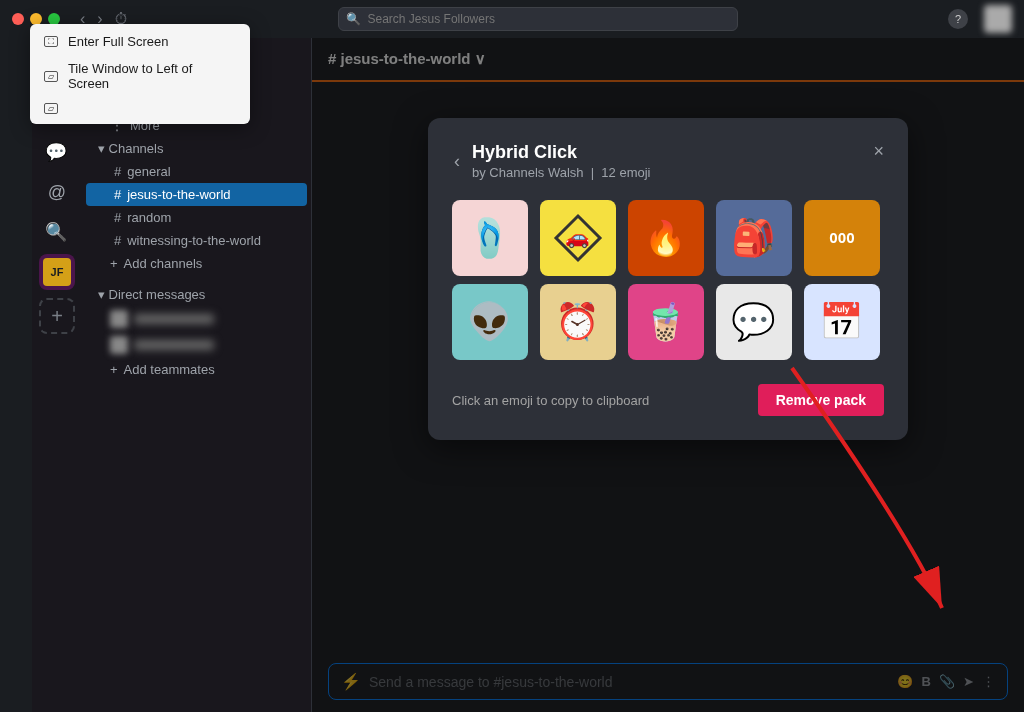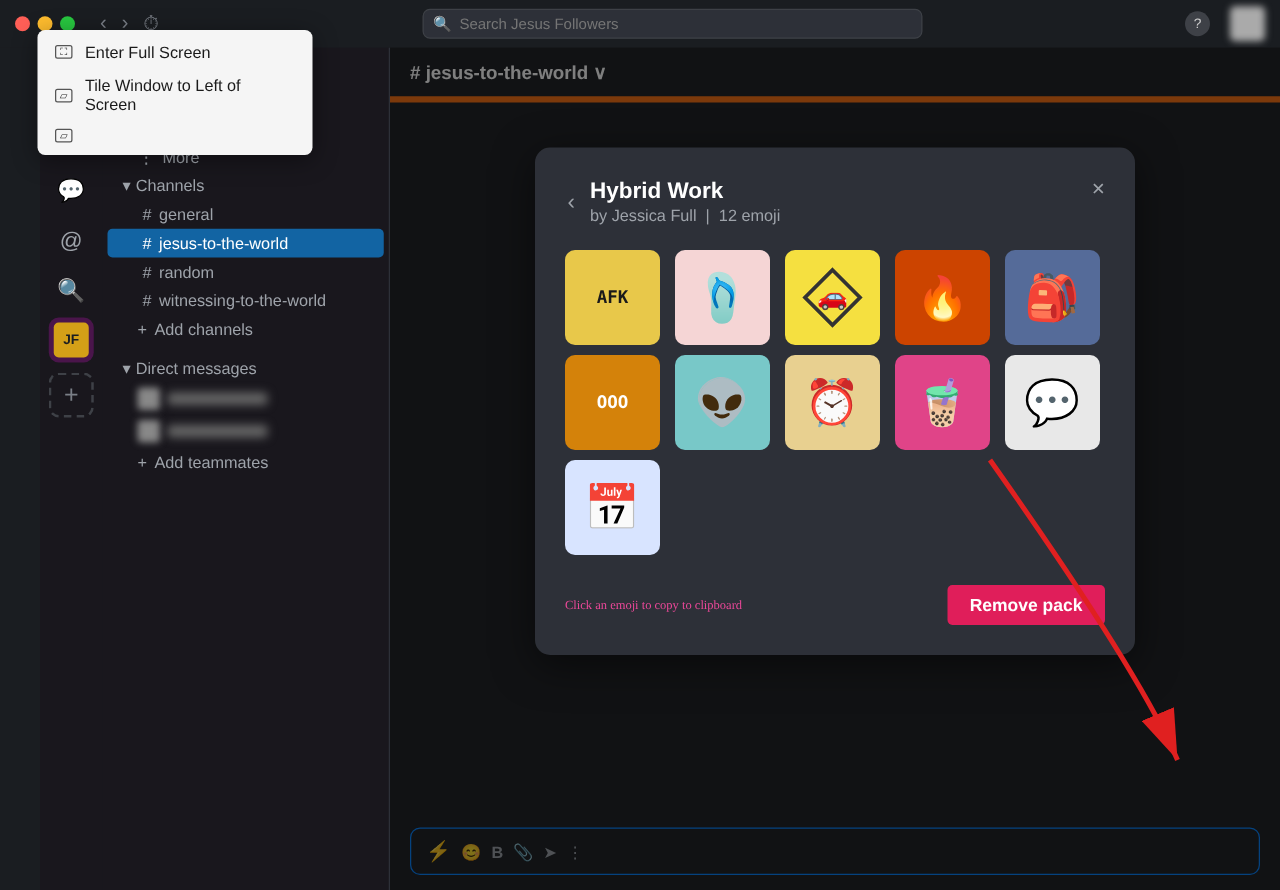--- a/index.html
+++ b/index.html
@@ -255,21 +255,21 @@
     .main-content {
       flex: 1;
       background: #222529;
       display: flex;
       flex-direction: column;
       position: relative;
     }
 
     .channel-topbar {
       height: 44px;
-      border-bottom: 5px solid #f97316;
+      border-bottom: 2px solid #f97316;
       display: flex;
       align-items: center;
       padding: 0 16px;
       gap: 8px;
     }
     .channel-topbar-name {
       color: white;
       font-weight: 700;
       font-size: 15px;
     }
@@ -429,23 +429,22 @@
       font-weight: 900;
       font-family: monospace;
     }
 
     .modal-footer {
       display: flex;
       align-items: center;
       justify-content: space-between;
     }
     .copy-hint {
-      color: #ec4899;
-      font-size: 10px;
-      font-family: Liberation Serif, serif;
+      color: #a3a3a3;
+      font-size: 13px;
     }
     .remove-pack-btn {
       background: #e01e5a;
       color: white;
       border: none;
       border-radius: 4px;
       padding: 8px 18px;
       font-size: 14px;
       font-weight: 600;
       cursor: pointer;
@@ -590,49 +589,49 @@
 
     <div class="channel-topbar">
       <span class="channel-topbar-name"># jesus-to-the-world ∨</span>
     </div>
 
     <div style="flex:1;"></div>
 
     <div class="message-input-area">
       <div class="message-input-box">
         <span style="color:#9ea3aa; font-size:16px;">⚡</span>
+        <span class="message-input-placeholder">Send a message to #jesus-to-the-world</span>
         <span style="color:#9ea3aa;">😊</span>
         <span style="color:#9ea3aa; font-weight:bold; font-size:13px;">B</span>
         <span style="color:#9ea3aa;">📎</span>
         <span style="color:#9ea3aa;">➤</span>
         <span style="color:#9ea3aa;">⋮</span>
       </div>
     </div>
 
     <div class="modal-overlay">
       <div class="emoji-modal">
 
         <div class="modal-header">
           <div class="modal-header-left">
             <button class="modal-back-btn">‹</button>
             <div>
-              <div class="modal-title">Hybrid Work</div>
+              <div class="modal-title">Hybrid Click</div>
               <div class="modal-meta">
-                <span>by Jessica Full</span>
+                <span>by Channels Walsh</span>
                 &nbsp;|&nbsp;
                 <span>12 emoji</span>
               </div>
             </div>
           </div>
           <button class="modal-close-btn">×</button>
         </div>
 
         <div class="emoji-grid">
 
-          <div class="emoji-cell emoji-afk">AFK</div>
           <div class="emoji-cell" style="background:#f5d5d5; font-size:38px;">🩴</div>
           <div class="emoji-cell" style="background:#f5e040; font-size:36px;">
             <svg width="52" height="52" viewBox="0 0 52 52">
               <polygon points="26,4 48,26 26,48 4,26" fill="#f5e040" stroke="#333" stroke-width="3"></polygon>
               <text x="26" y="32" text-anchor="middle" font-size="20" fill="#333">🚗</text>
             </svg>
           </div>
           <div class="emoji-cell" style="background:#cc4400; font-size:34px;">🔥</div>
           <div class="emoji-cell" style="background:#556b99; font-size:36px;">🎒</div>
 

